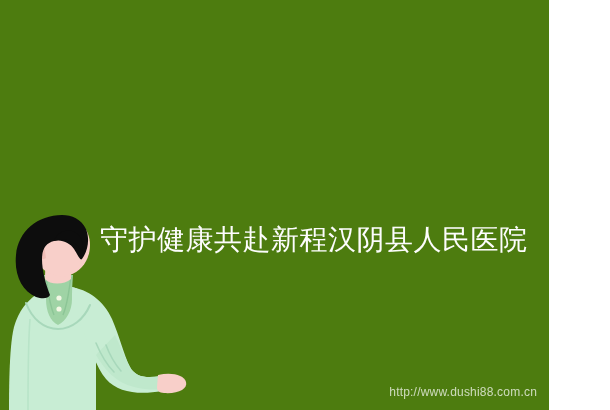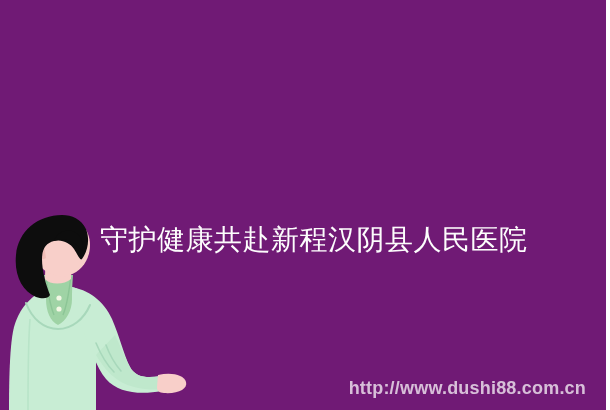--- a/index.html
+++ b/index.html
@@ -7,23 +7,23 @@
     padding: 0;
   }
   body {
     width: 610px;
     height: 410px;
     overflow: hidden;
     font-family: "Liberation Sans", "DejaVu Sans", sans-serif;
   }
   #banner {
     position: relative;
-    width: 606px;
+    width: 549px;
     height: 410px;
-    background: #701a75;
+    background: #4d7c0f;
     overflow: hidden;
   }
   #title-block {
     position: absolute;
     left: 100px;
     top: 137px;
     width: 430px;
     color: #ffffff;
     font-size: 28px;
     line-height: 41px;
@@ -38,27 +38,26 @@
   }
   #illustration {
     position: absolute;
     left: 0;
     bottom: 0;
     width: 210px;
     height: 195px;
   }
   #watermark {
     position: absolute;
-    right: 20px;
+    right: 12px;
     bottom: 11px;
     color: rgba(255,255,255,0.72);
-    font-size: 18px;
+    font-size: 12px;
     letter-spacing: 0.2px;
     white-space: nowrap;
-    font-weight: bold;
   }
 </style>
 </head>
 <body>
 
 <div id="banner">
 
   <div id="illustration">
     <svg width="210" height="195" viewBox="0 0 210 195" xmlns="http://www.w3.org/2000/svg">
 

